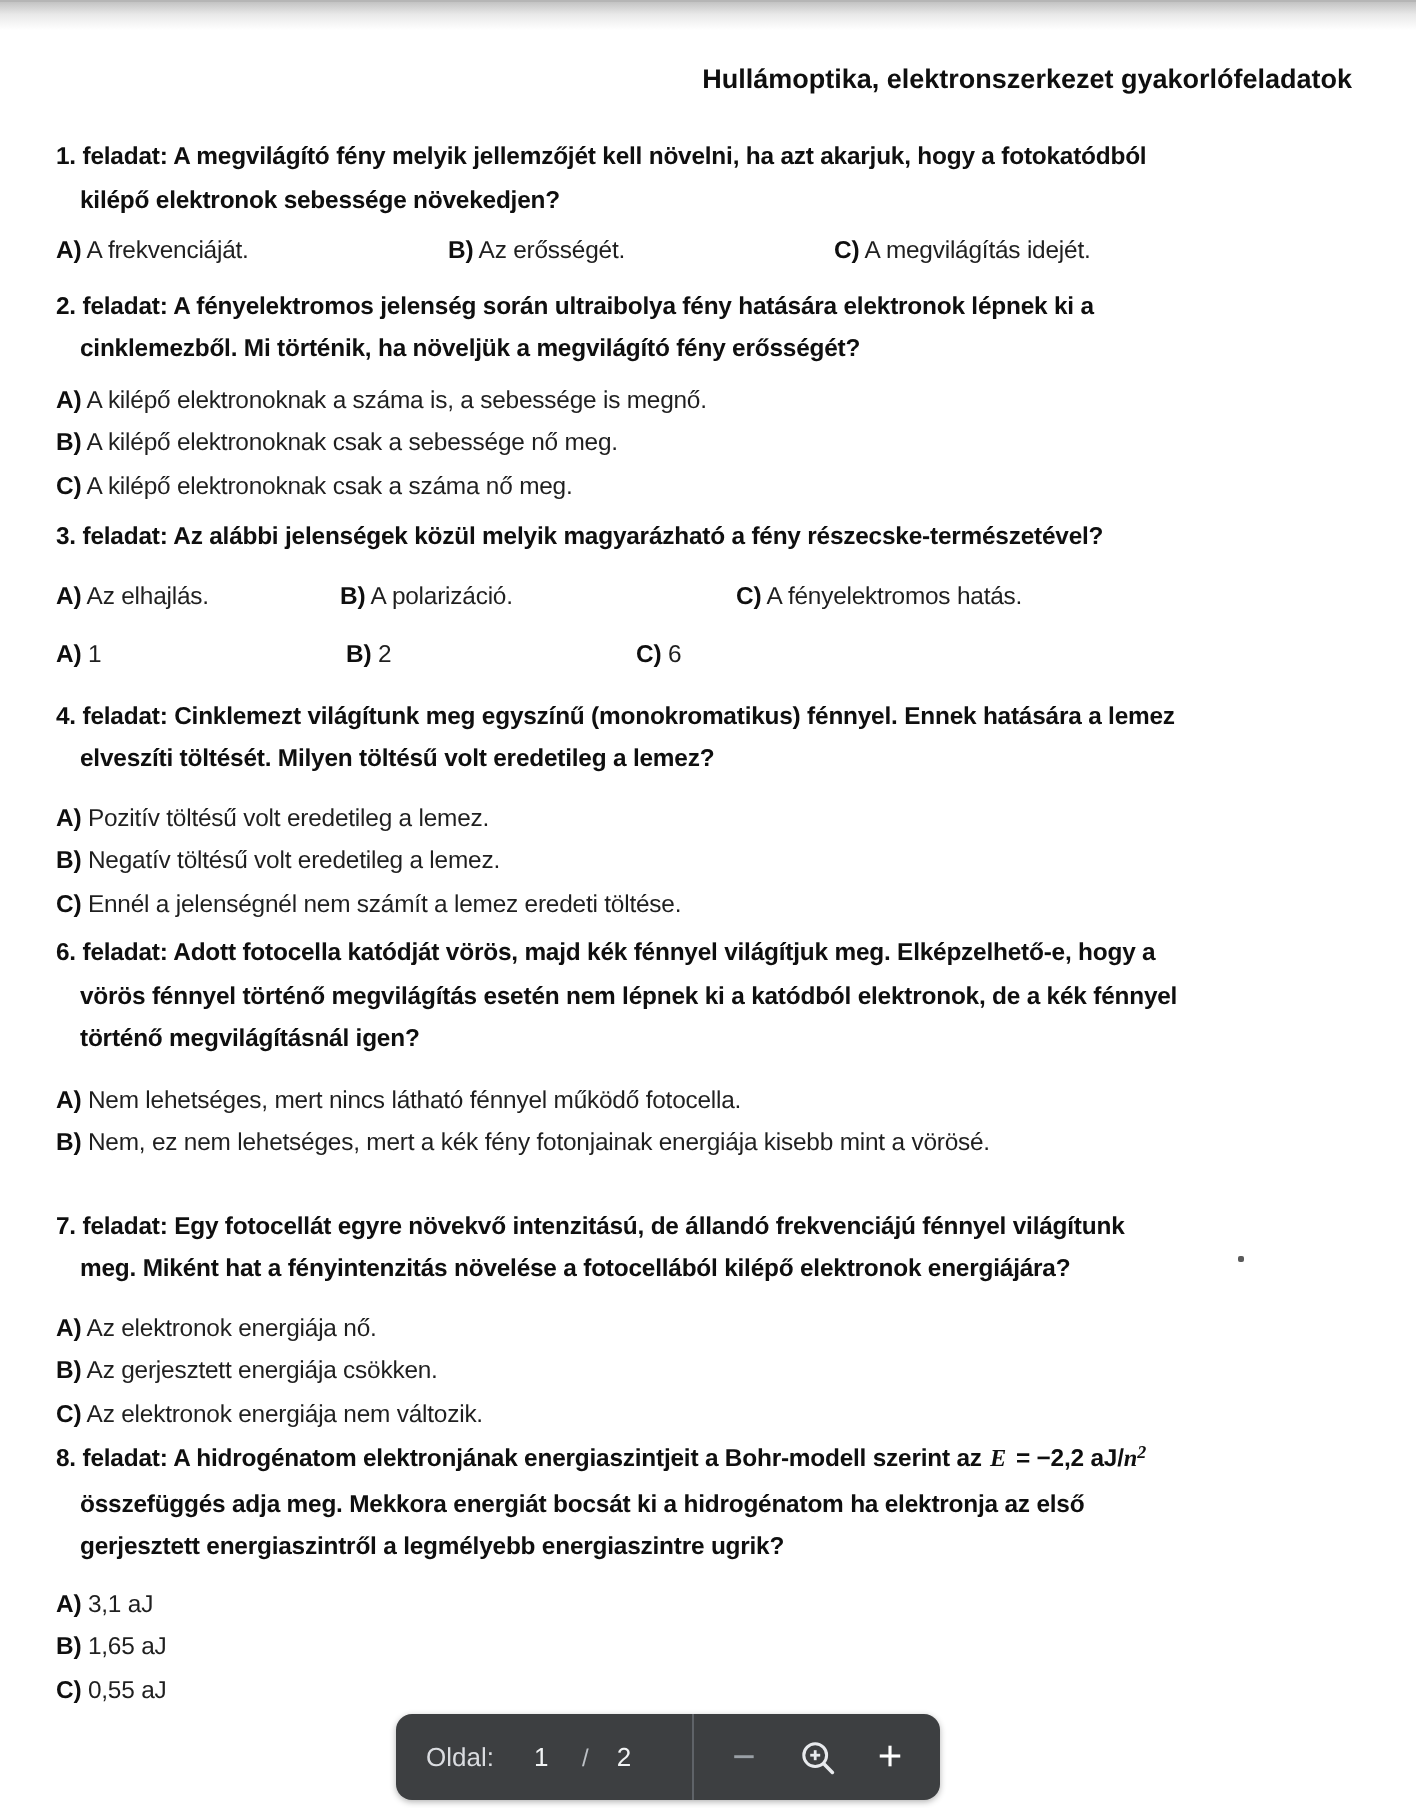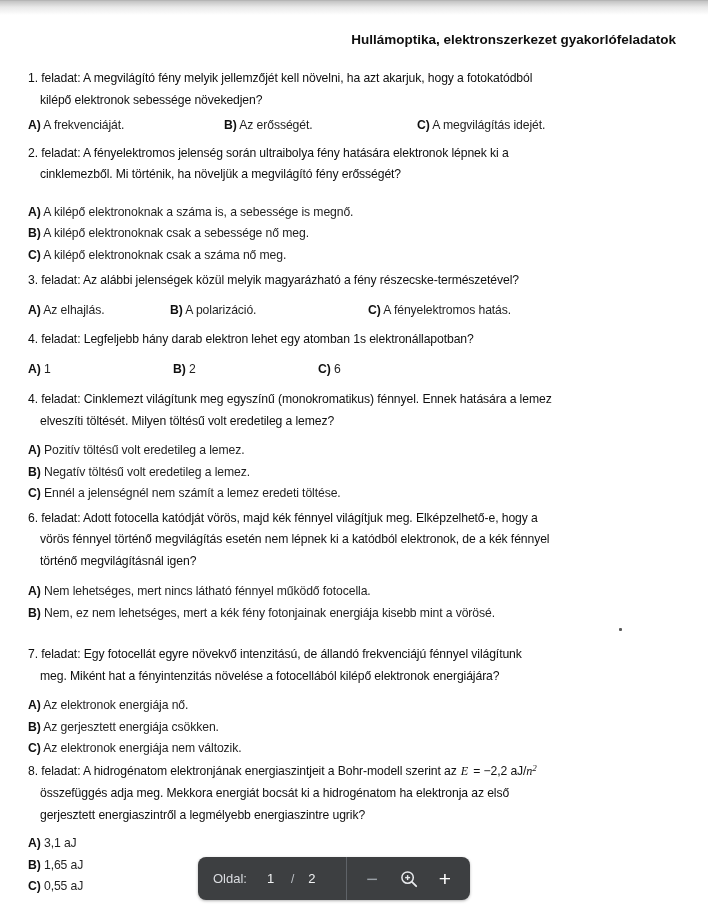--- a/index.html
+++ b/index.html
@@ -12,21 +12,21 @@
     position:absolute; top:0; left:0; width:708px; height:15px;
     background:linear-gradient(to bottom,#c3c3c3 0%, #e9e9e9 45%, #ffffff 100%);
     border-top:1px solid #b5b5b5;
     box-sizing:border-box;
   }
   .doc { position:absolute; top:0; left:28px; width:648px; color:#161616; }
   .doc-title {
     margin-top:31px; text-align:right; font-weight:bold;
     font-size:13.5px; line-height:17px; color:#0f0f0f; white-space:nowrap;
   }
-  .q { font-weight:normal; color:#0f0f0f; }
+  .q { font-weight:bold; color:#0f0f0f; }
   .qline {
     font-size:12.2px; line-height:21.5px; letter-spacing:-0.1px; white-space:nowrap;
   }
   .qline.cont { padding-left:12px; }
   .opts { color:#1f1f1f; font-weight:normal; }
   .opt-line { font-size:12.2px; line-height:21.5px; letter-spacing:-0.1px; white-space:nowrap; }
   .opt-row { position:relative; height:21.5px; font-size:12.2px; line-height:21.5px; letter-spacing:-0.1px; }
   .opt-row .opt { position:absolute; top:0; white-space:nowrap; }
   .opt-label { font-weight:bold; color:#0f0f0f; }
   .fvar { font-style:italic; font-family:"Liberation Serif","DejaVu Serif",serif; }
@@ -74,38 +74,35 @@
     <div class="opts opt-row" style="margin-top:4px">
       <span class="opt" style="left:0"><span class="opt-label">A)</span> <span>A frekvenciáját.</span></span>
       <span class="opt" style="left:196px"><span class="opt-label">B)</span> <span>Az erősségét.</span></span>
       <span class="opt" style="left:389px"><span class="opt-label">C)</span> <span>A megvilágítás idejét.</span></span>
     </div>
 
     <div class="q" style="margin-top:6px">
       <div class="qline">2. feladat: A fényelektromos jelenség során ultraibolya fény hatására elektronok lépnek ki a</div>
       <div class="qline cont">cinklemezből. Mi történik, ha növeljük a megvilágító fény erősségét?</div>
     </div>
-    <div class="opts" style="margin-top:16px">
+    <div class="opts" style="margin-top:4px">
       <div class="opt-line"><span class="opt-label">A)</span> <span>A kilépő elektronoknak a száma is, a sebessége is megnő.</span></div>
       <div class="opt-line"><span class="opt-label">B)</span> <span>A kilépő elektronoknak csak a sebessége nő meg.</span></div>
       <div class="opt-line"><span class="opt-label">C)</span> <span>A kilépő elektronoknak csak a száma nő meg.</span></div>
     </div>
 
     <div class="q" style="margin-top:4px">
       <div class="qline">3. feladat: Az alábbi jelenségek közül melyik magyarázható a fény részecske-természetével?</div>
     </div>
     <div class="opts opt-row" style="margin-top:8px">
       <span class="opt" style="left:0"><span class="opt-label">A)</span> <span>Az elhajlás.</span></span>
       <span class="opt" style="left:142px"><span class="opt-label">B)</span> <span>A polarizáció.</span></span>
       <span class="opt" style="left:340px"><span class="opt-label">C)</span> <span>A fényelektromos hatás.</span></span>
     </div>
 
-    <div class="q" style="margin-top:8px">
-      <div class="qline">4. feladat: Legfeljebb hány darab elektron lehet egy atomban 1s elektronállapotban?</div>
-    </div>
     <div class="opts opt-row" style="margin-top:8px">
       <span class="opt" style="left:0"><span class="opt-label">A)</span> <span>1</span></span>
       <span class="opt" style="left:145px"><span class="opt-label">B)</span> <span>2</span></span>
       <span class="opt" style="left:290px"><span class="opt-label">C)</span> <span>6</span></span>
     </div>
 
     <div class="q" style="margin-top:9px">
       <div class="qline">4. feladat: Cinklemezt világítunk meg egyszínű (monokromatikus) fénnyel. Ennek hatására a lemez</div>
       <div class="qline cont">elveszíti töltését. Milyen töltésű volt eredetileg a lemez?</div>
     </div>

